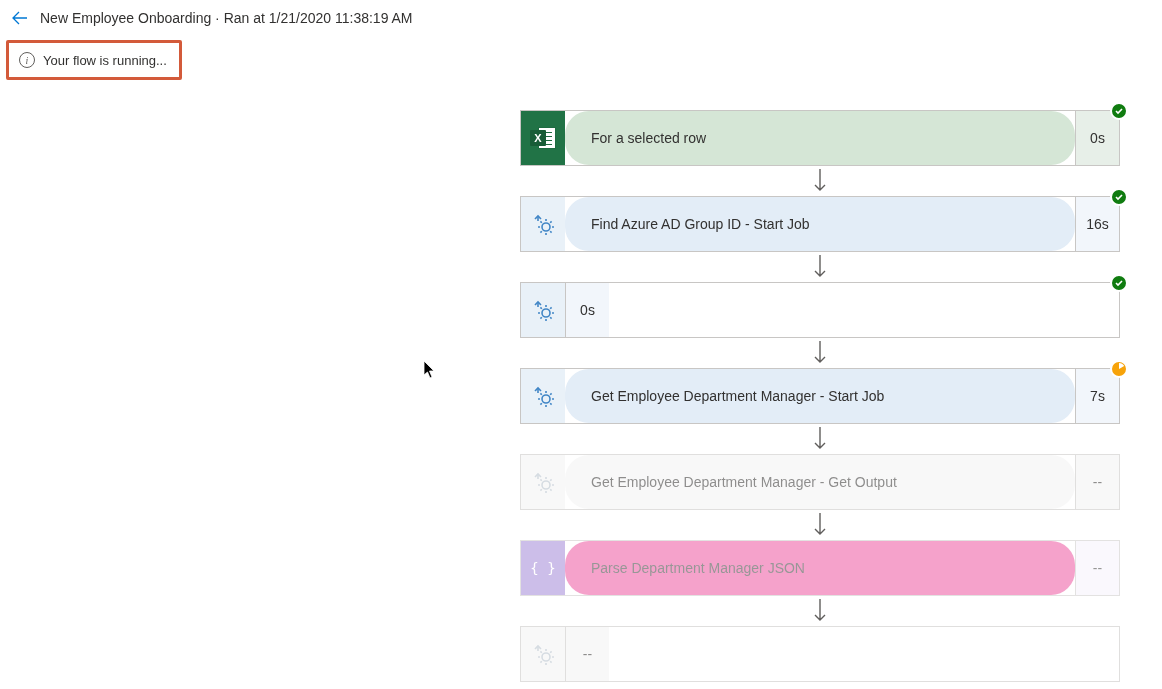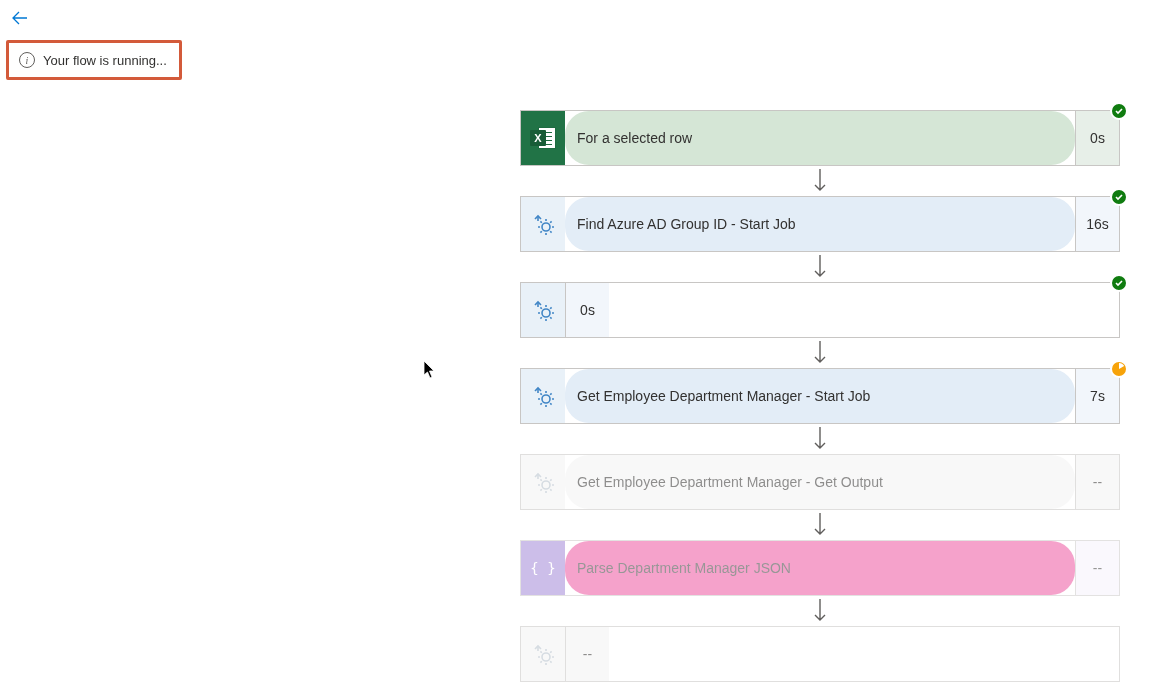--- a/index.html
+++ b/index.html
@@ -81,21 +81,21 @@
   }
   .step.disabled { opacity: 0.55; cursor: default; }
   .step-iconbox {
     width: 44px;
     display: flex; align-items: center; justify-content: center;
     flex: 0 0 44px;
   }
   .step-body {
     flex: 1;
     display: flex; align-items: center;
-    padding: 0 12px;
+    padding: 0 26px;
     font-size: 14px;
     border-radius: 24px;
   }
   .step-time {
     flex: 0 0 44px;
     border-left: 1px solid #c8c6c4;
     display: flex; align-items: center; justify-content: center;
     font-size: 14px;
     background: rgba(0,0,0,0.03);
   }
@@ -194,20 +194,21 @@
 </style>
 </head>
 <body>
 
 <div class="header">
   <div class="back-arrow">
     <svg width="16" height="16" viewBox="0 0 16 16" fill="none" stroke="#0078d4" stroke-width="1.3">
       <path d="M7 2 L1 8 L7 14 M1 8 H15"></path>
     </svg>
   </div>
+  <div class="header-title">New Employee Onboarding · Ran at 1/21/2020 11:38:19 AM</div>
 </div>
 
 <div class="status-banner">
   <div class="info-icon-circle">i</div>
   <div class="status-text">Your flow is running...</div>
 </div>
 
 <div class="flow-container">
     <div class="step excel">
       <div class="step-iconbox">

